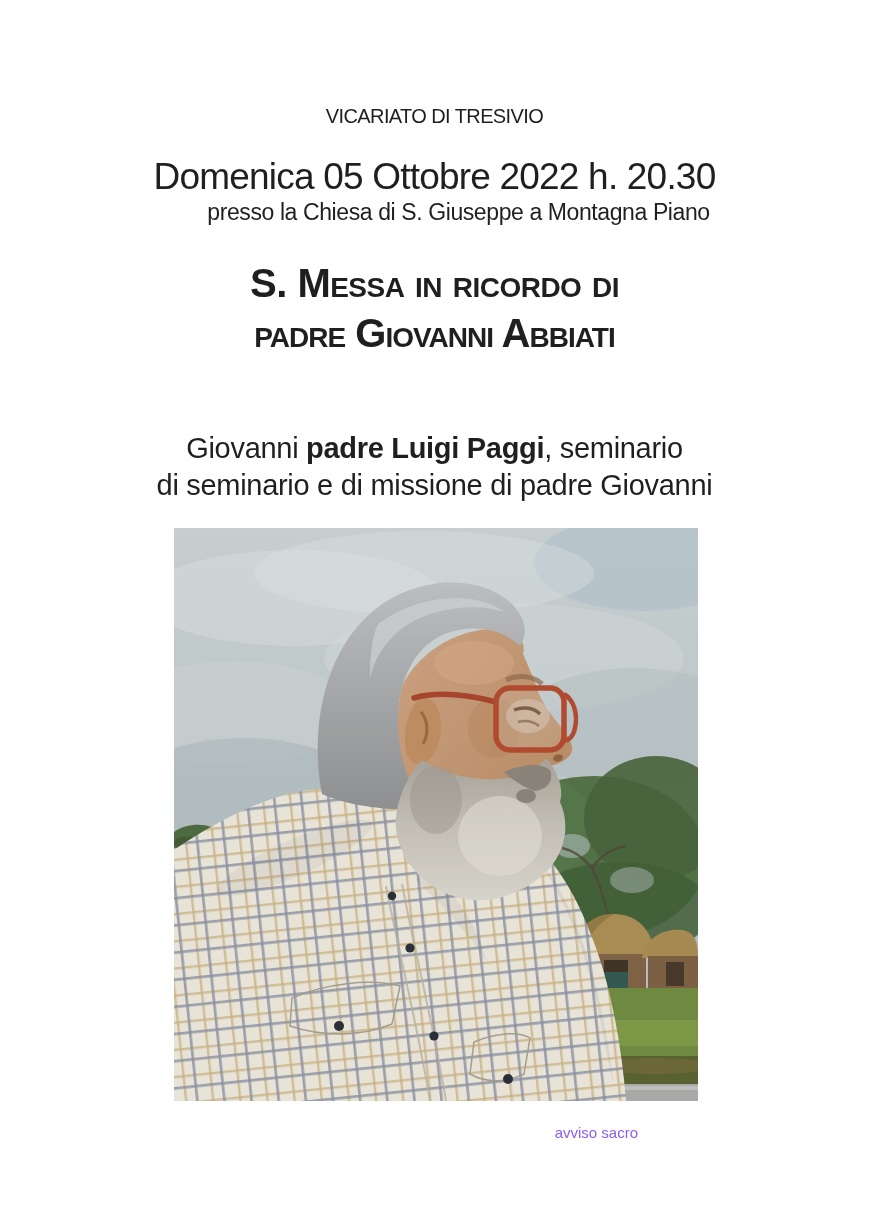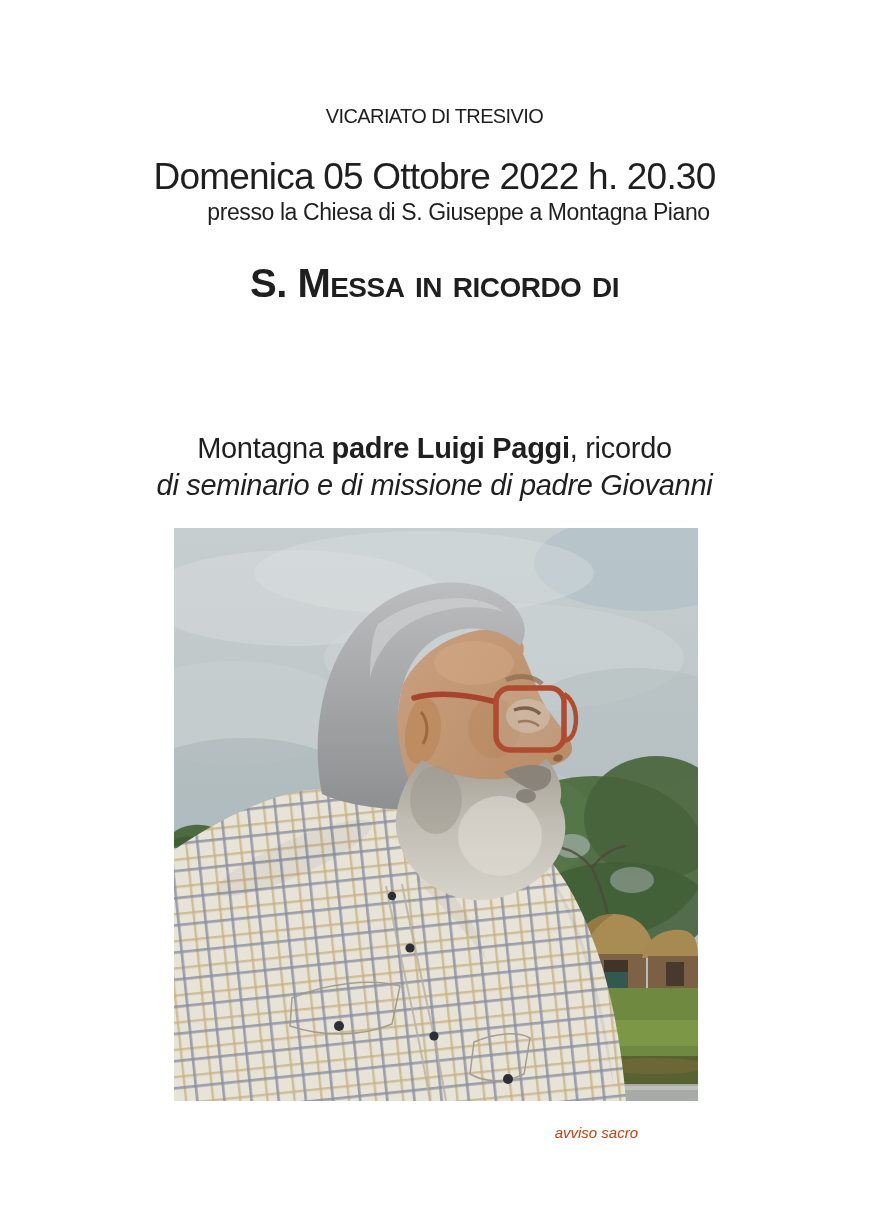--- a/index.html
+++ b/index.html
@@ -15,50 +15,50 @@
     position:absolute;left:0;width:869px;
     text-align:center;white-space:nowrap;line-height:1;
   }
   .org-line{top:106px;font-size:20px;letter-spacing:-0.6px;}
   .date-line{top:158px;font-size:37px;letter-spacing:-0.8px;}
   .venue-line{top:201px;font-size:23px;letter-spacing:-0.4px;padding-left:24px;}
   .title-line1{top:263px;font-size:40px;font-weight:bold;font-variant:small-caps;letter-spacing:-0.5px;}
   .title-line2{top:313px;font-size:40px;font-weight:bold;font-variant:small-caps;letter-spacing:-1px;}
   .title-line3{top:362px;font-size:33px;letter-spacing:-1px;}
   .presider-line1{top:434px;font-size:29px;letter-spacing:-0.3px;}
-  .presider-line2{top:471px;font-size:29px;letter-spacing:-0.3px;font-style:italic;}
+  .presider-line2{top:471px;font-size:29px;letter-spacing:-0.3px;}
   .presider-name{font-weight:bold;text-align:center;}
   .photo-frame{
     position:absolute;left:174px;top:528px;width:524px;height:573px;
     overflow:hidden;background:#bcc6c8;
   }
   .photo-frame svg{display:block;}
   .footer-note{
     position:absolute;top:1124px;right:77px;
-    font-size:15px;color:#c2410c;letter-spacing:0;
+    font-size:15px;color:#8b5cf6;letter-spacing:0;
     white-space:nowrap;
-    font-style:italic;
   }
 </style>
 </head>
 <body>
 
 <div class="page">
 
   <div class="line org-line">VICARIATO DI TRESIVIO</div>
 
   <div class="line date-line">Domenica 05 Ottobre 2022 h. 20.30</div>
 
   <div class="line venue-line">presso la Chiesa di S. Giuseppe a Montagna Piano</div>
 
   <div class="line title-line1">S. Messa in ricordo di</div>
 
+  <div class="line title-line2">padre Giovanni Abbiati</div>
 
 
-  <div class="line presider-line1"><span>Montagna </span><span class="presider-name">padre Luigi Paggi</span><span>, ricordo</span></div>
+  <div class="line presider-line1"><span>Giovanni </span><span class="presider-name">padre Luigi Paggi</span><span>, seminario</span></div>
 
   <div class="line presider-line2">di seminario e di missione di padre Giovanni</div>
 
   <div class="photo-frame" role="img" aria-label="Elderly man in right profile with grey hair, full grey beard and red-rimmed glasses, wearing a cream checked shirt; behind him a cloudy sky, green trees, thatched-roof huts, a green paddy field and a strip of water">
     <svg width="524" height="573" viewBox="0 0 524 573" xmlns="http://www.w3.org/2000/svg">
       <defs>
         <linearGradient id="skyGrad" x1="0" y1="0" x2="0" y2="1">
           <stop offset="0" stop-color="#c9d1d2"></stop>
           <stop offset="0.55" stop-color="#bcc6c8"></stop>
           <stop offset="1" stop-color="#aeb9bc"></stop>

